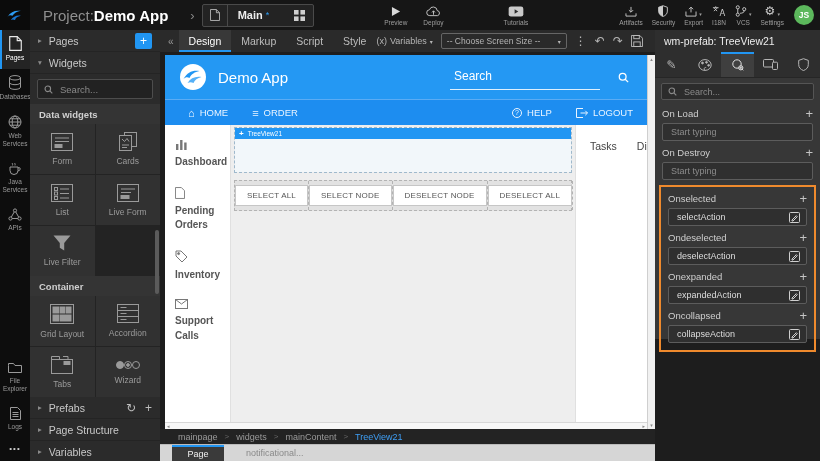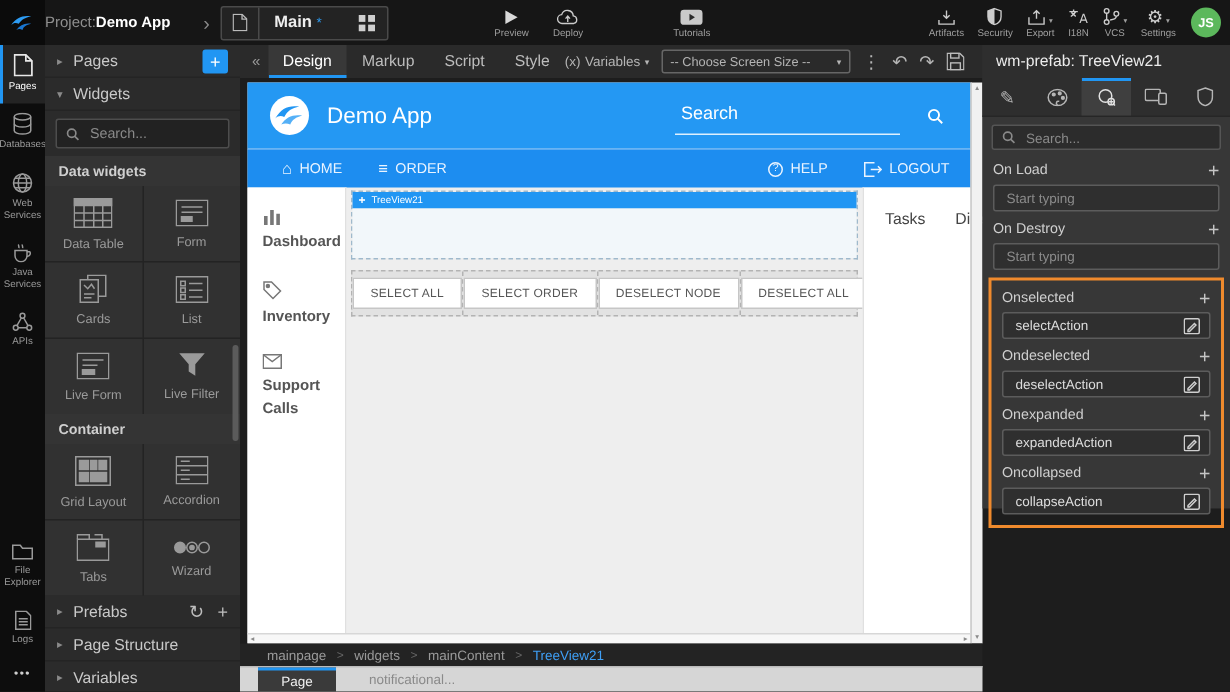--- a/index.html
+++ b/index.html
@@ -5,21 +5,21 @@
   html,body{margin:0;padding:0;width:820px;height:461px;overflow:hidden;background:#1d1d1d;
     font-family:"Liberation Sans","DejaVu Sans",sans-serif;-webkit-font-smoothing:antialiased;}
   *{box-sizing:border-box;}
   input{outline:none;border:0;background:transparent;font-family:inherit;}
   svg{display:block;}
   .app{position:absolute;inset:0;}
 
   
   .topbar{position:absolute;left:0;top:0;width:820px;height:30px;background:#161616;display:flex;align-items:center;z-index:9;}
   .logo-tile{width:30px;height:30px;background:#0b0b0b;display:flex;align-items:center;justify-content:center;flex:0 0 30px;}
-  .project-label{font-size:10px;color:#8f8f8f;white-space:nowrap;}
+  .project-label{margin-left:13px;font-size:15px;color:#8f8f8f;white-space:nowrap;}
   .project-label b{color:#fff;font-weight:700;}
   .tab-chevron{color:#888;font-size:13px;margin:0 7px 0 22px;}
   .main-tab{display:flex;align-items:center;height:23px;background:#232323;border:1px solid#4a4a4a;border-radius:2px;}
   .main-tab .file-cell{width:25px;height:100%;display:flex;align-items:center;justify-content:center;border-right:1px solid #4a4a4a;}
   .tab-label{color:#eee;font-size:11px;font-weight:700;margin:0 3px 0 10px;}
   .dirty-dot{color:#2e9df5;font-size:9px;vertical-align:top;margin-right:16px;}
   .grid-cell{width:28px;height:100%;display:flex;align-items:center;justify-content:center;}
   .tb-actions-left{display:flex;margin-left:70px;gap:16px;align-items:flex-start;}
   .tb-action{display:flex;flex-direction:column;align-items:center;gap:2px;color:#9f9f9f;font-size:6.5px;white-space:nowrap;cursor:pointer;}
   .tb-action .ic{height:12px;display:flex;align-items:flex-end;gap:1px;}
@@ -355,30 +355,20 @@
           </svg>
         </span>
       <input placeholder="Search..." style="">
     </div>
     <div class="group-header">
         <span>Data widgets</span>
       </div>
     <div class="tile-grid">
       <div class="tile">
         <span>
-            <svg width="26" height="20" viewBox="0 0 26 20" fill="none" stroke="#9a9a9a">
-              <rect x=".5" y=".5" width="25" height="19"></rect>
-              <rect x=".5" y=".5" width="25" height="4.5" fill="#9a9a9a"></rect>
-              <path d="M7 .5v19M13.5 .5v19M19.5 .5v19M.5 10h25M.5 15h25"></path>
-            </svg>
-          </span>
-        <span>Data Table</span>
-      </div>
-      <div class="tile">
-        <span>
             <svg width="22" height="18" viewBox="0 0 22 18" fill="none" stroke="#9a9a9a">
               <rect x=".5" y=".5" width="21" height="17"></rect>
               <path d="M4 5h14M4 8.5h14"></path>
               <rect x="4" y="11.5" width="7" height="3" fill="#9a9a9a"></rect>
             </svg>
           </span>
         <span>Form</span>
       </div>
       <div class="tile">
         <span>
@@ -575,20 +565,28 @@
           <div class="leftnav">
             <div class="leftnav-item">
               <span>
                   <svg width="13" height="12" viewBox="0 0 13 12">
                     <rect x="1" y="6" width="2.4" height="6" fill="#777"></rect>
                     <rect x="5.1" y="2" width="2.4" height="10" fill="#777"></rect>
                     <rect x="9.2" y="4.5" width="2.4" height="7.5" fill="#777"></rect>
                   </svg>
                 </span>
               <span>Dashboard</span>
+            </div>
+            <div class="leftnav-item">
+              <span>
+                  <svg width="10" height="12" viewBox="0 0 11 13" fill="none" stroke="#777">
+                    <path d="M.5.5h6.5L10.5 4v8.5H.5z"></path>
+                  </svg>
+                </span>
+              <span>Pending Orders</span>
             </div>
             <div class="leftnav-item">
               <span>
                   <svg width="13" height="13" viewBox="0 0 13 13" fill="none" stroke="#777">
                     <path d="M1 1h5l6 6-5 5-6-6z"></path>
                     <circle cx="3.6" cy="3.6" r="1" fill="#777"></circle>
                   </svg>
                 </span>
               <span>Inventory</span>
             </div>
@@ -608,21 +606,21 @@
                 <span class="tree-move">+</span>
                 <span>TreeView21</span>
               </div>
               <div class="tree-body"></div>
             </div>
             <div class="buttons-strip">
               <div class="btn-cell">
                 <button class="app-btn">SELECT ALL</button>
               </div>
               <div class="btn-cell">
-                <button class="app-btn">SELECT ORDER</button>
+                <button class="app-btn">SELECT NODE</button>
               </div>
               <div class="btn-cell">
                 <button class="app-btn">DESELECT NODE</button>
               </div>
               <div class="btn-cell">
                 <button class="app-btn">DESELECT ALL</button>
               </div>
               <div class="btn-cell end"></div>
             </div>
           </div>

